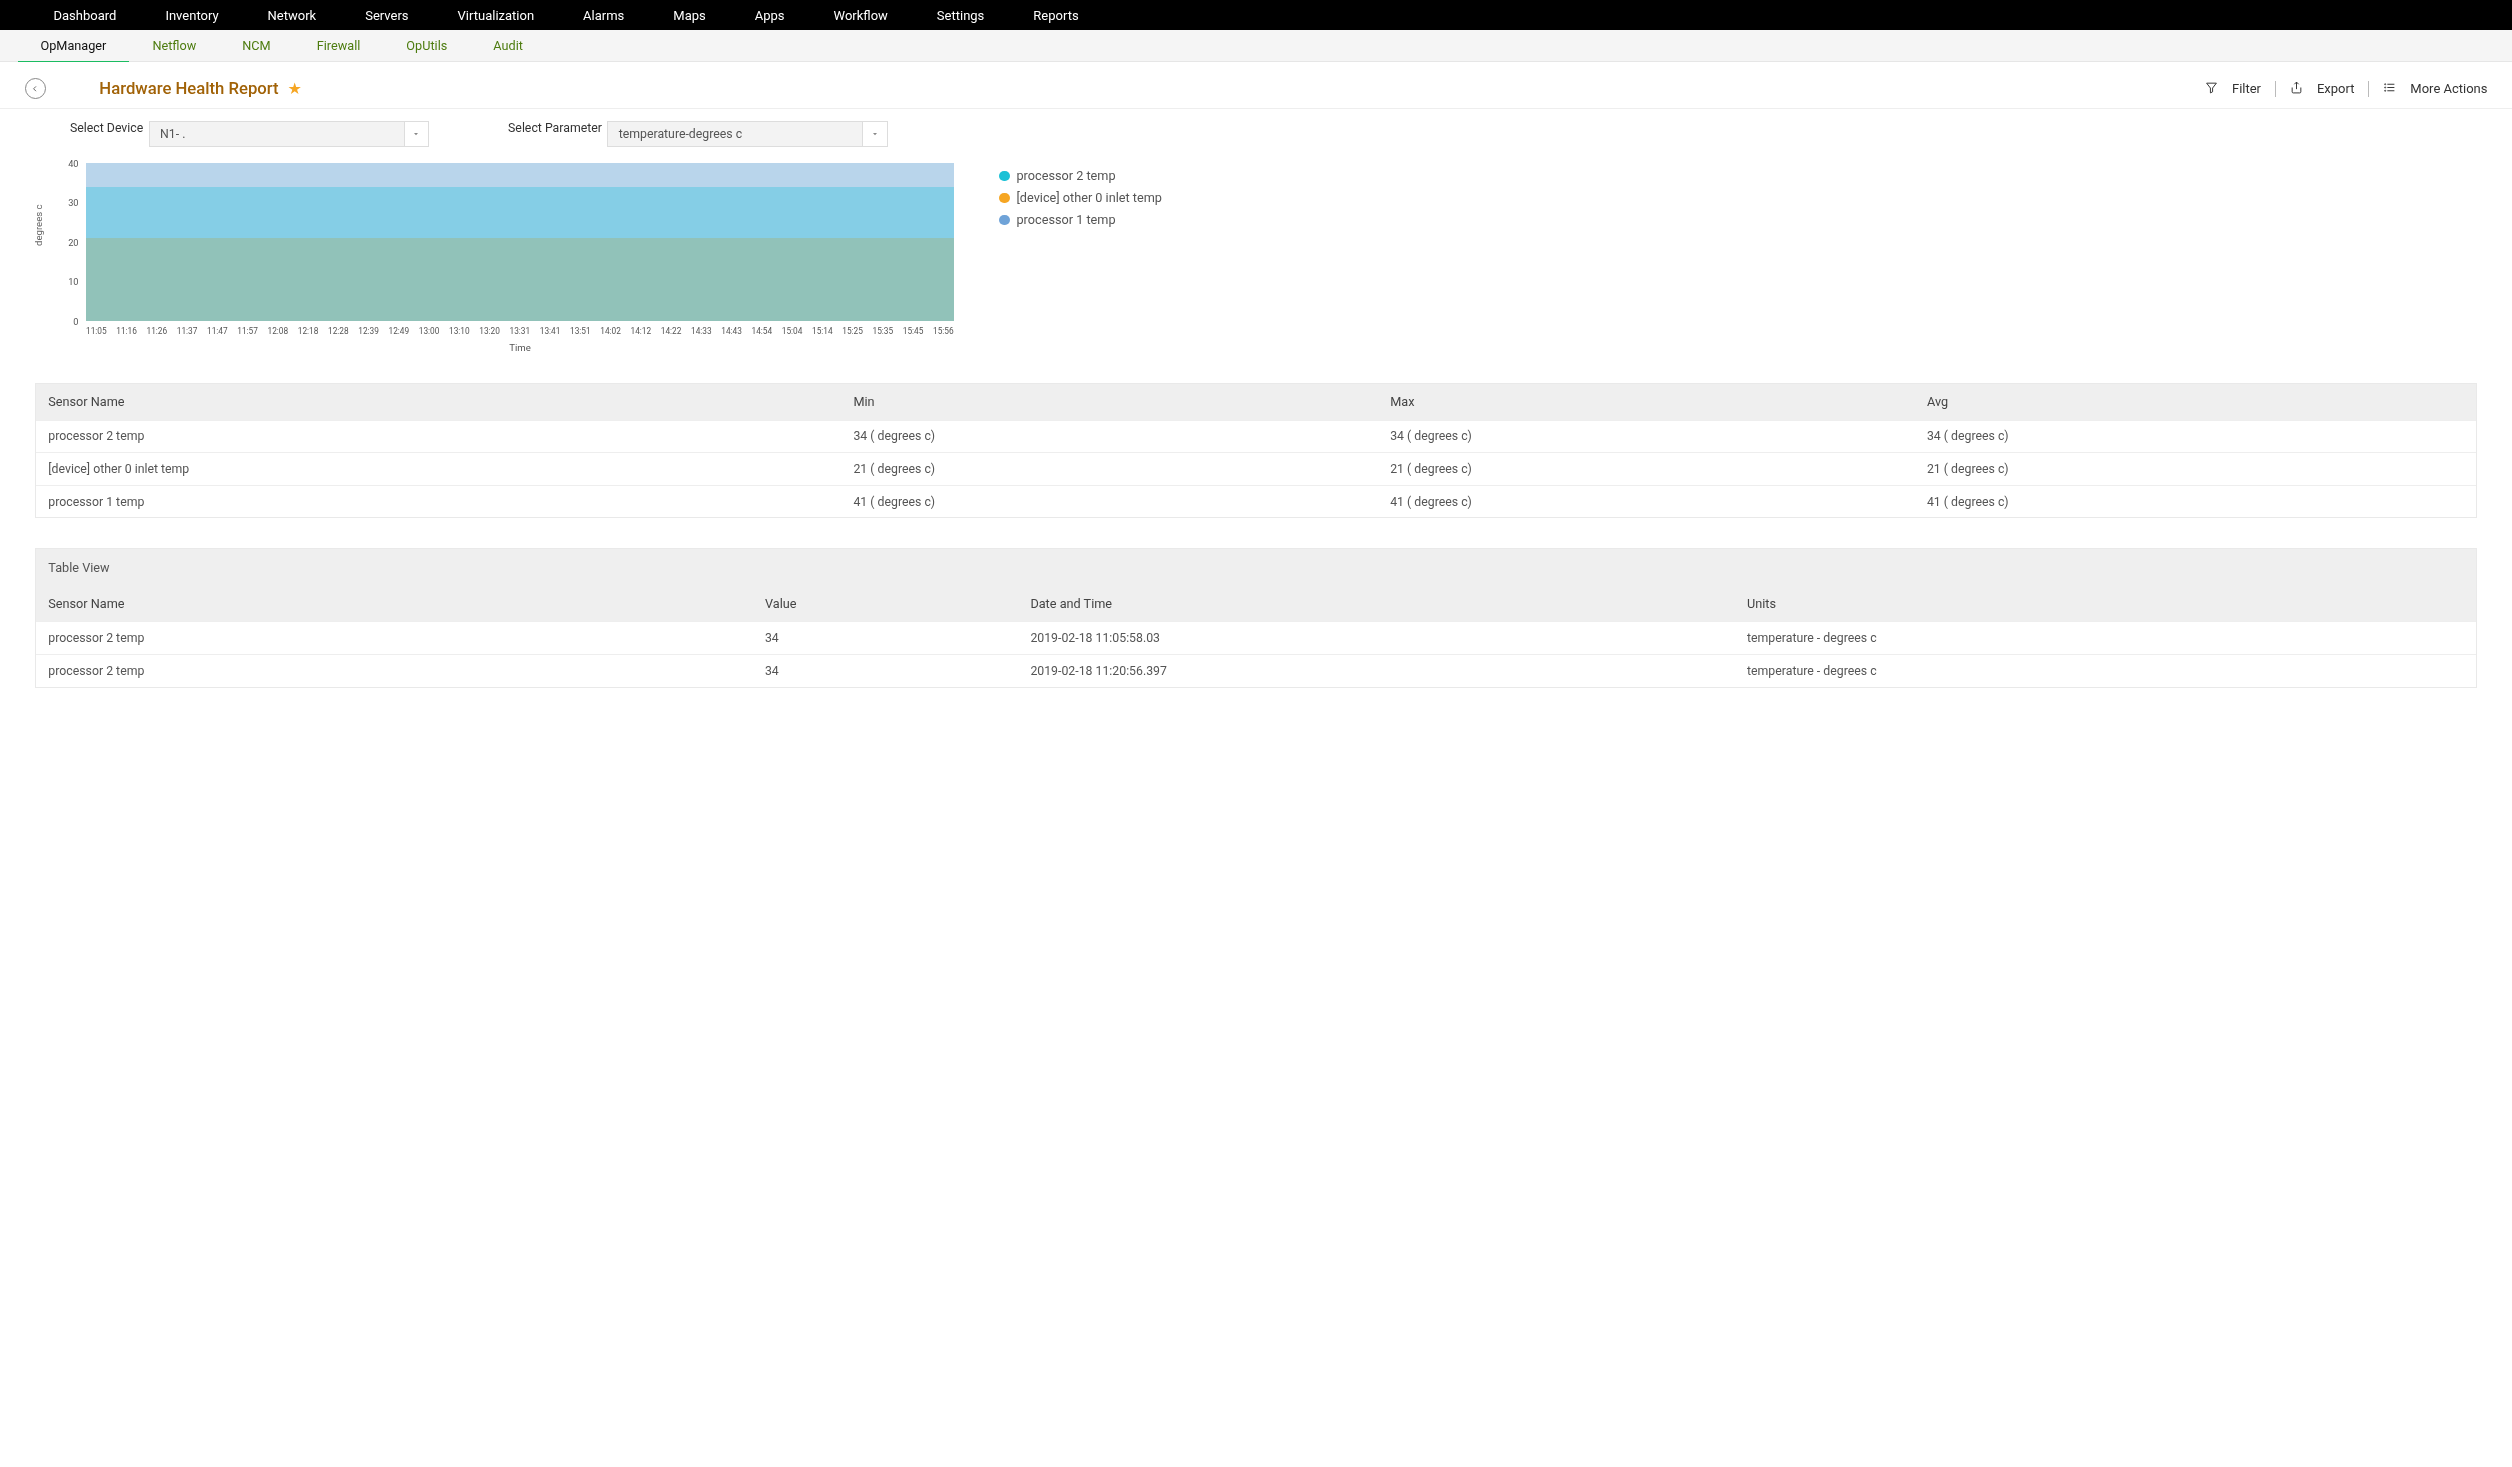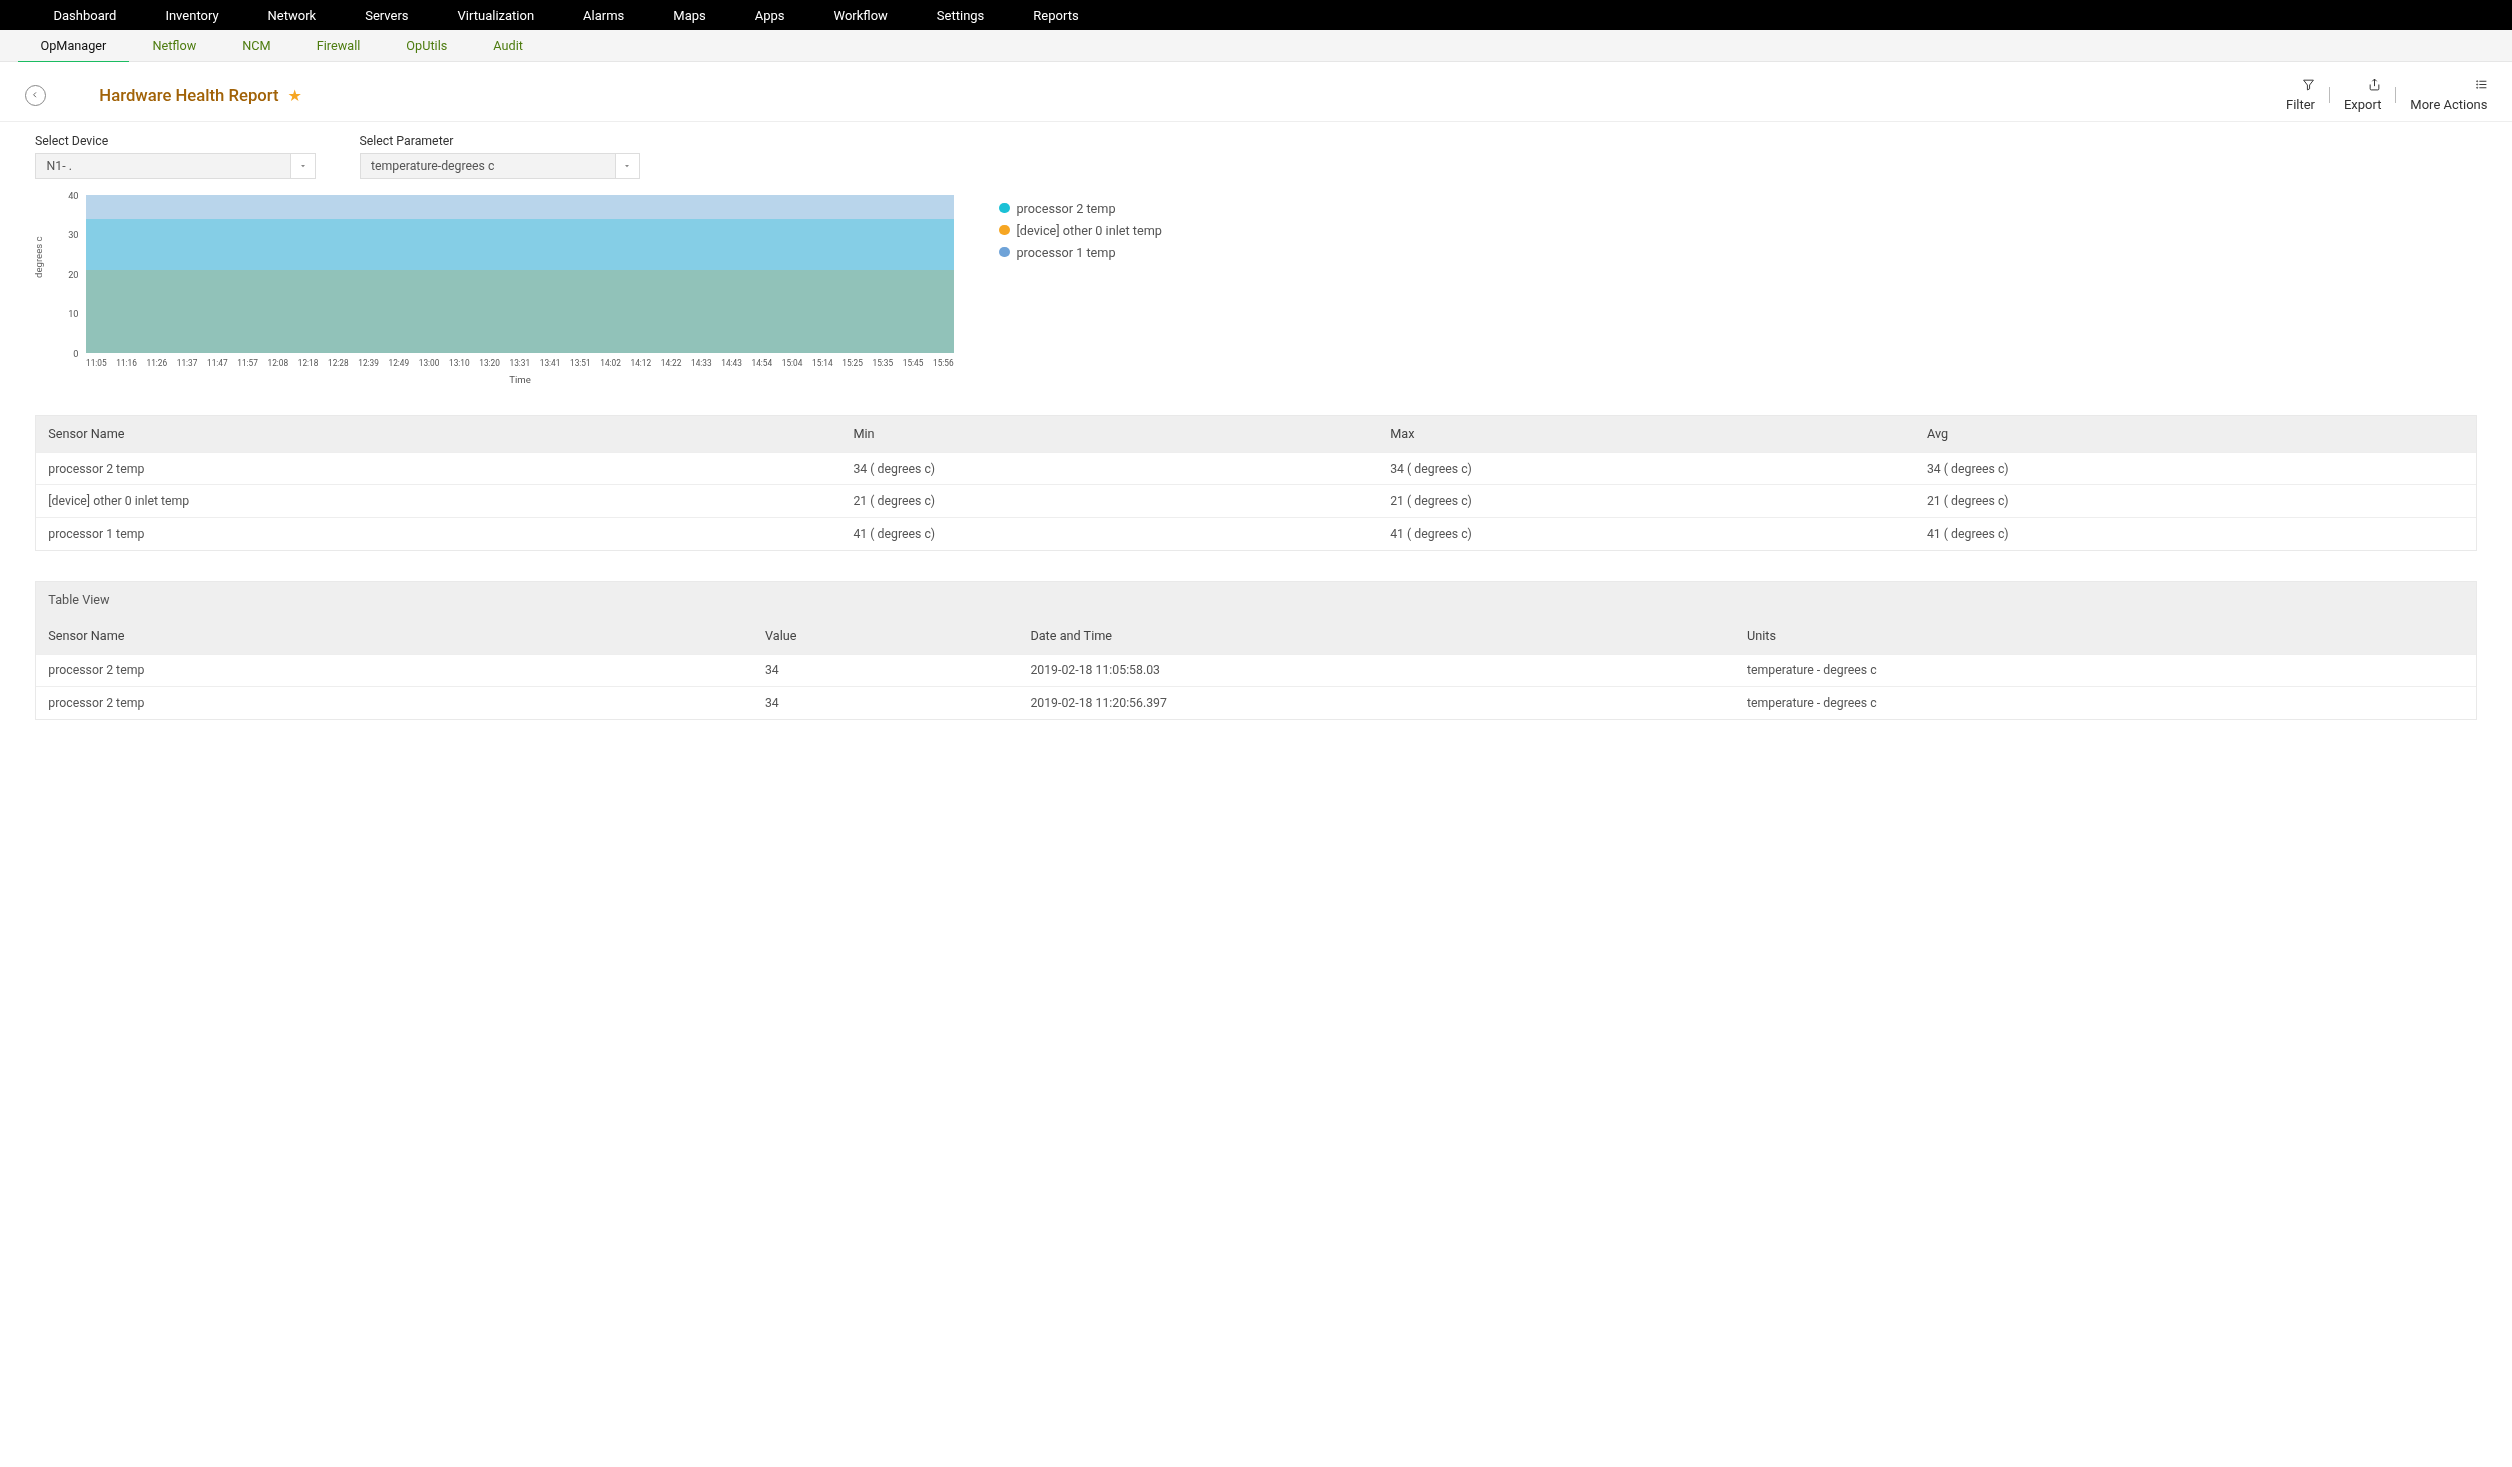--- a/index.html
+++ b/index.html
@@ -10,26 +10,26 @@
   
   .subnav { background:#f5f5f5; border-bottom:0.9px solid #e6e6e6; display:flex; padding:0 17.5px; height:32px; align-items:flex-start; }
   .subnav-item { color:#4d7c0f; font-size:12.7px; padding:0 23px; height:32px; display:flex; align-items:center; cursor:pointer; border-bottom:1.8px solid transparent; }
   .subnav-item.active { border-bottom:1.8px solid #1bbc61; color:#111; }
   
   .page-header { display:flex; align-items:center; padding:16px 24.5px 8.8px 24.5px; border-bottom:0.9px solid #eee; gap:8.8px; }
   .back-circle { width:21px; height:21px; border:1.3px solid #888; border-radius:50%; display:flex; align-items:center; justify-content:center; cursor:pointer; }
   .page-title { font-size:16.7px; font-weight:500; color:#a16207;margin-left:45px; }
   .star-icon { color:#f6a623; font-size:16px; }
   .header-actions { margin-left:auto; display:flex; align-items:center; gap:14px; color:#333; }
-  .header-action { display:flex; align-items:flex-end; gap:6px; cursor:pointer; font-size:13px;flex-direction:column; }
+  .header-action { display:flex; align-items:flex-start; gap:14px; cursor:pointer; font-size:13px; }
   .divider-v { width:0.9px; height:16px; background:#bbb; }
   
   .content { padding:12.3px 35px 26px 35px; }
   .selectors { display:flex; gap:44px; margin-bottom:16px; }
-  .sel-group { display:flex; flex-direction:column; gap:5.3px; }
+  .sel-group { display:flex; flex-direction:row; gap:5.3px;margin-left:35px; }
   .sel-label { font-size:12.3px; color:#333; }
   .sel-box { display:flex; height:26px; border:0.9px solid #ddd; }
   .sel-value { background:#f3f3f3; padding:0 10.5px; display:flex; align-items:center; min-width:254px; color:#555; font-size:12.3px; }
   .sel-btn { width:24.5px; background:#fff; border-left:0.9px solid #ddd; display:flex; align-items:center; justify-content:center; }
   
   .chart-row { display:flex; gap:35px; }
   .chart-box { flex:0 0 auto; position:relative; }
   .chart-legend { padding-top:5.3px; }
   .legend-item { display:flex; align-items:center; gap:7px; font-size:12.7px; color:#555; margin-bottom:7px; }
   .legend-dot { width:10.5px; height:10.5px; border-radius:50%; }

